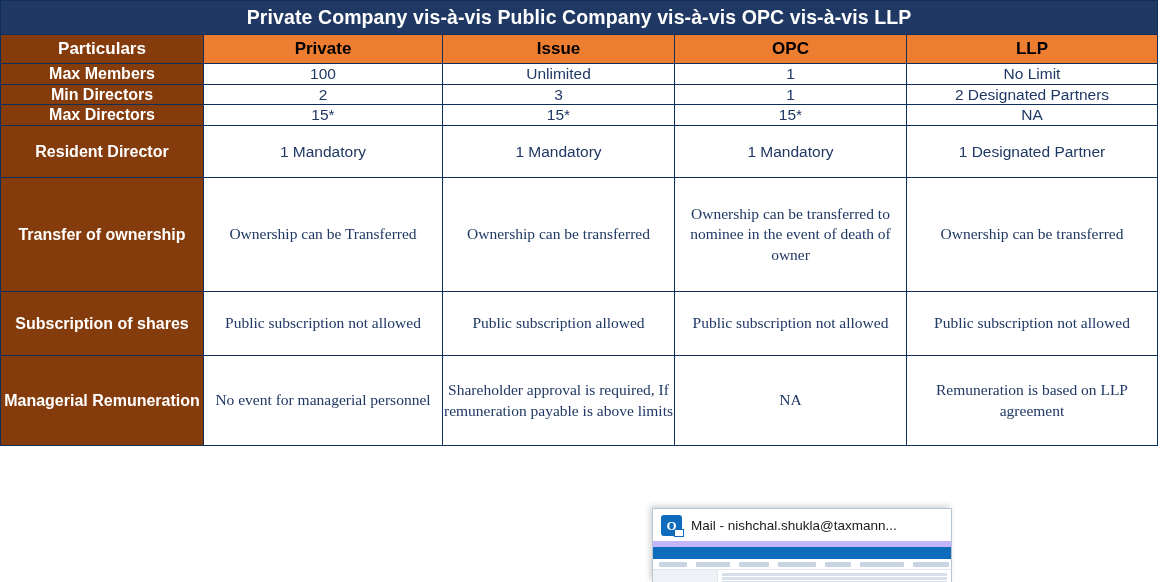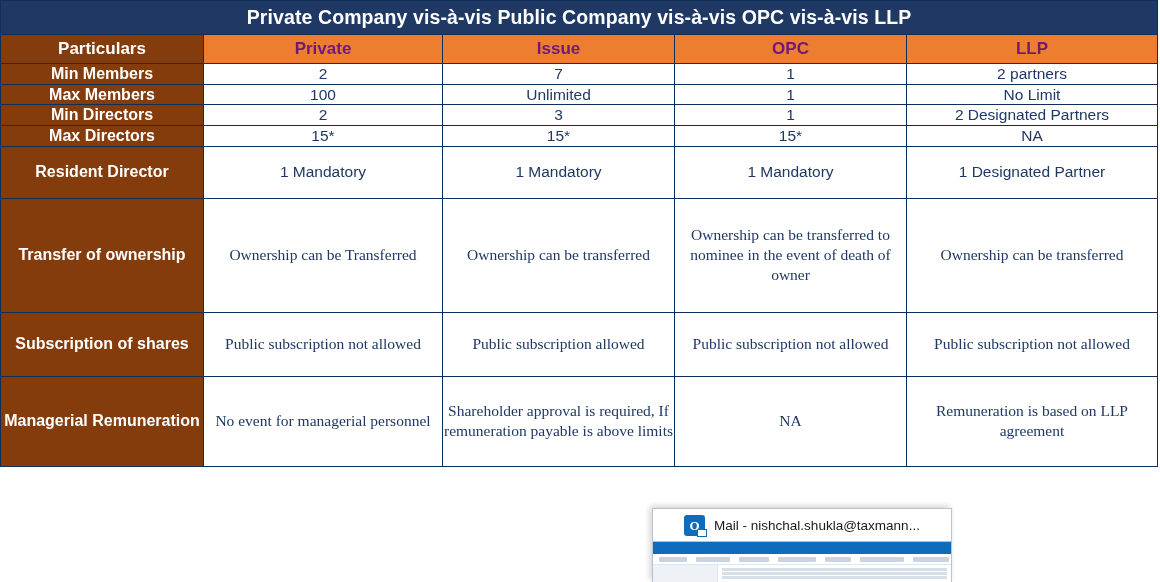--- a/index.html
+++ b/index.html
@@ -52,21 +52,21 @@
     background: #843c0c;
     color: #ffffff;
     font-weight: bold;
     font-size: 17px;
     text-align: center;
     height: 27px;
   }
 
   .hdr-col {
     background: #ed7d31;
-    color: #701a75;
+    color: #000000;
     font-weight: bold;
     font-size: 17px;
     text-align: center;
     height: 29px;
   }
 
   .row-label {
     background: #843c0c;
     color: #ffffff;
     font-weight: bold;
@@ -110,23 +110,22 @@
     box-shadow: -2px -2px 6px rgba(0,0,0,0.18);
     overflow: hidden;
     box-sizing: border-box;
   }
   .mail-popup-header {
     display: flex;
     align-items: center;
     height: 33px;
     padding: 16px 8px;
     background: #ffffff;
-    border-bottom: 1px solid #c4b5fd;
-    box-sizing: border-box;
-    justify-content: center;
+    border-bottom: 6px solid #c4b5fd;
+    box-sizing: border-box;
   }
   .ol-icon {
     width: 21px;
     height: 21px;
     background: #0f6cbd;
     border-radius: 3px;
     position: relative;
     margin-right: 9px;
     flex: none;
   }
@@ -224,27 +223,20 @@
         <td class="title-cell" colspan="5">Private Company vis-à-vis Public Company vis-à-vis OPC vis-à-vis LLP</td>
       </tr>
       <tr>
         <td class="hdr-particulars">Particulars</td>
         <td class="hdr-col">Private</td>
         <td class="hdr-col">Issue</td>
         <td class="hdr-col">OPC</td>
         <td class="hdr-col">LLP</td>
       </tr>
 
-      <tr>
-        <td class="row-label">Min Members</td>
-        <td class="cell">2</td>
-        <td class="cell">7</td>
-        <td class="cell">1</td>
-        <td class="cell">2 partners</td>
-      </tr>
 
       <tr>
         <td class="row-label">Max Members</td>
         <td class="cell">100</td>
         <td class="cell">Unlimited</td>
         <td class="cell">1</td>
         <td class="cell">No Limit</td>
       </tr>
 
       <tr>

